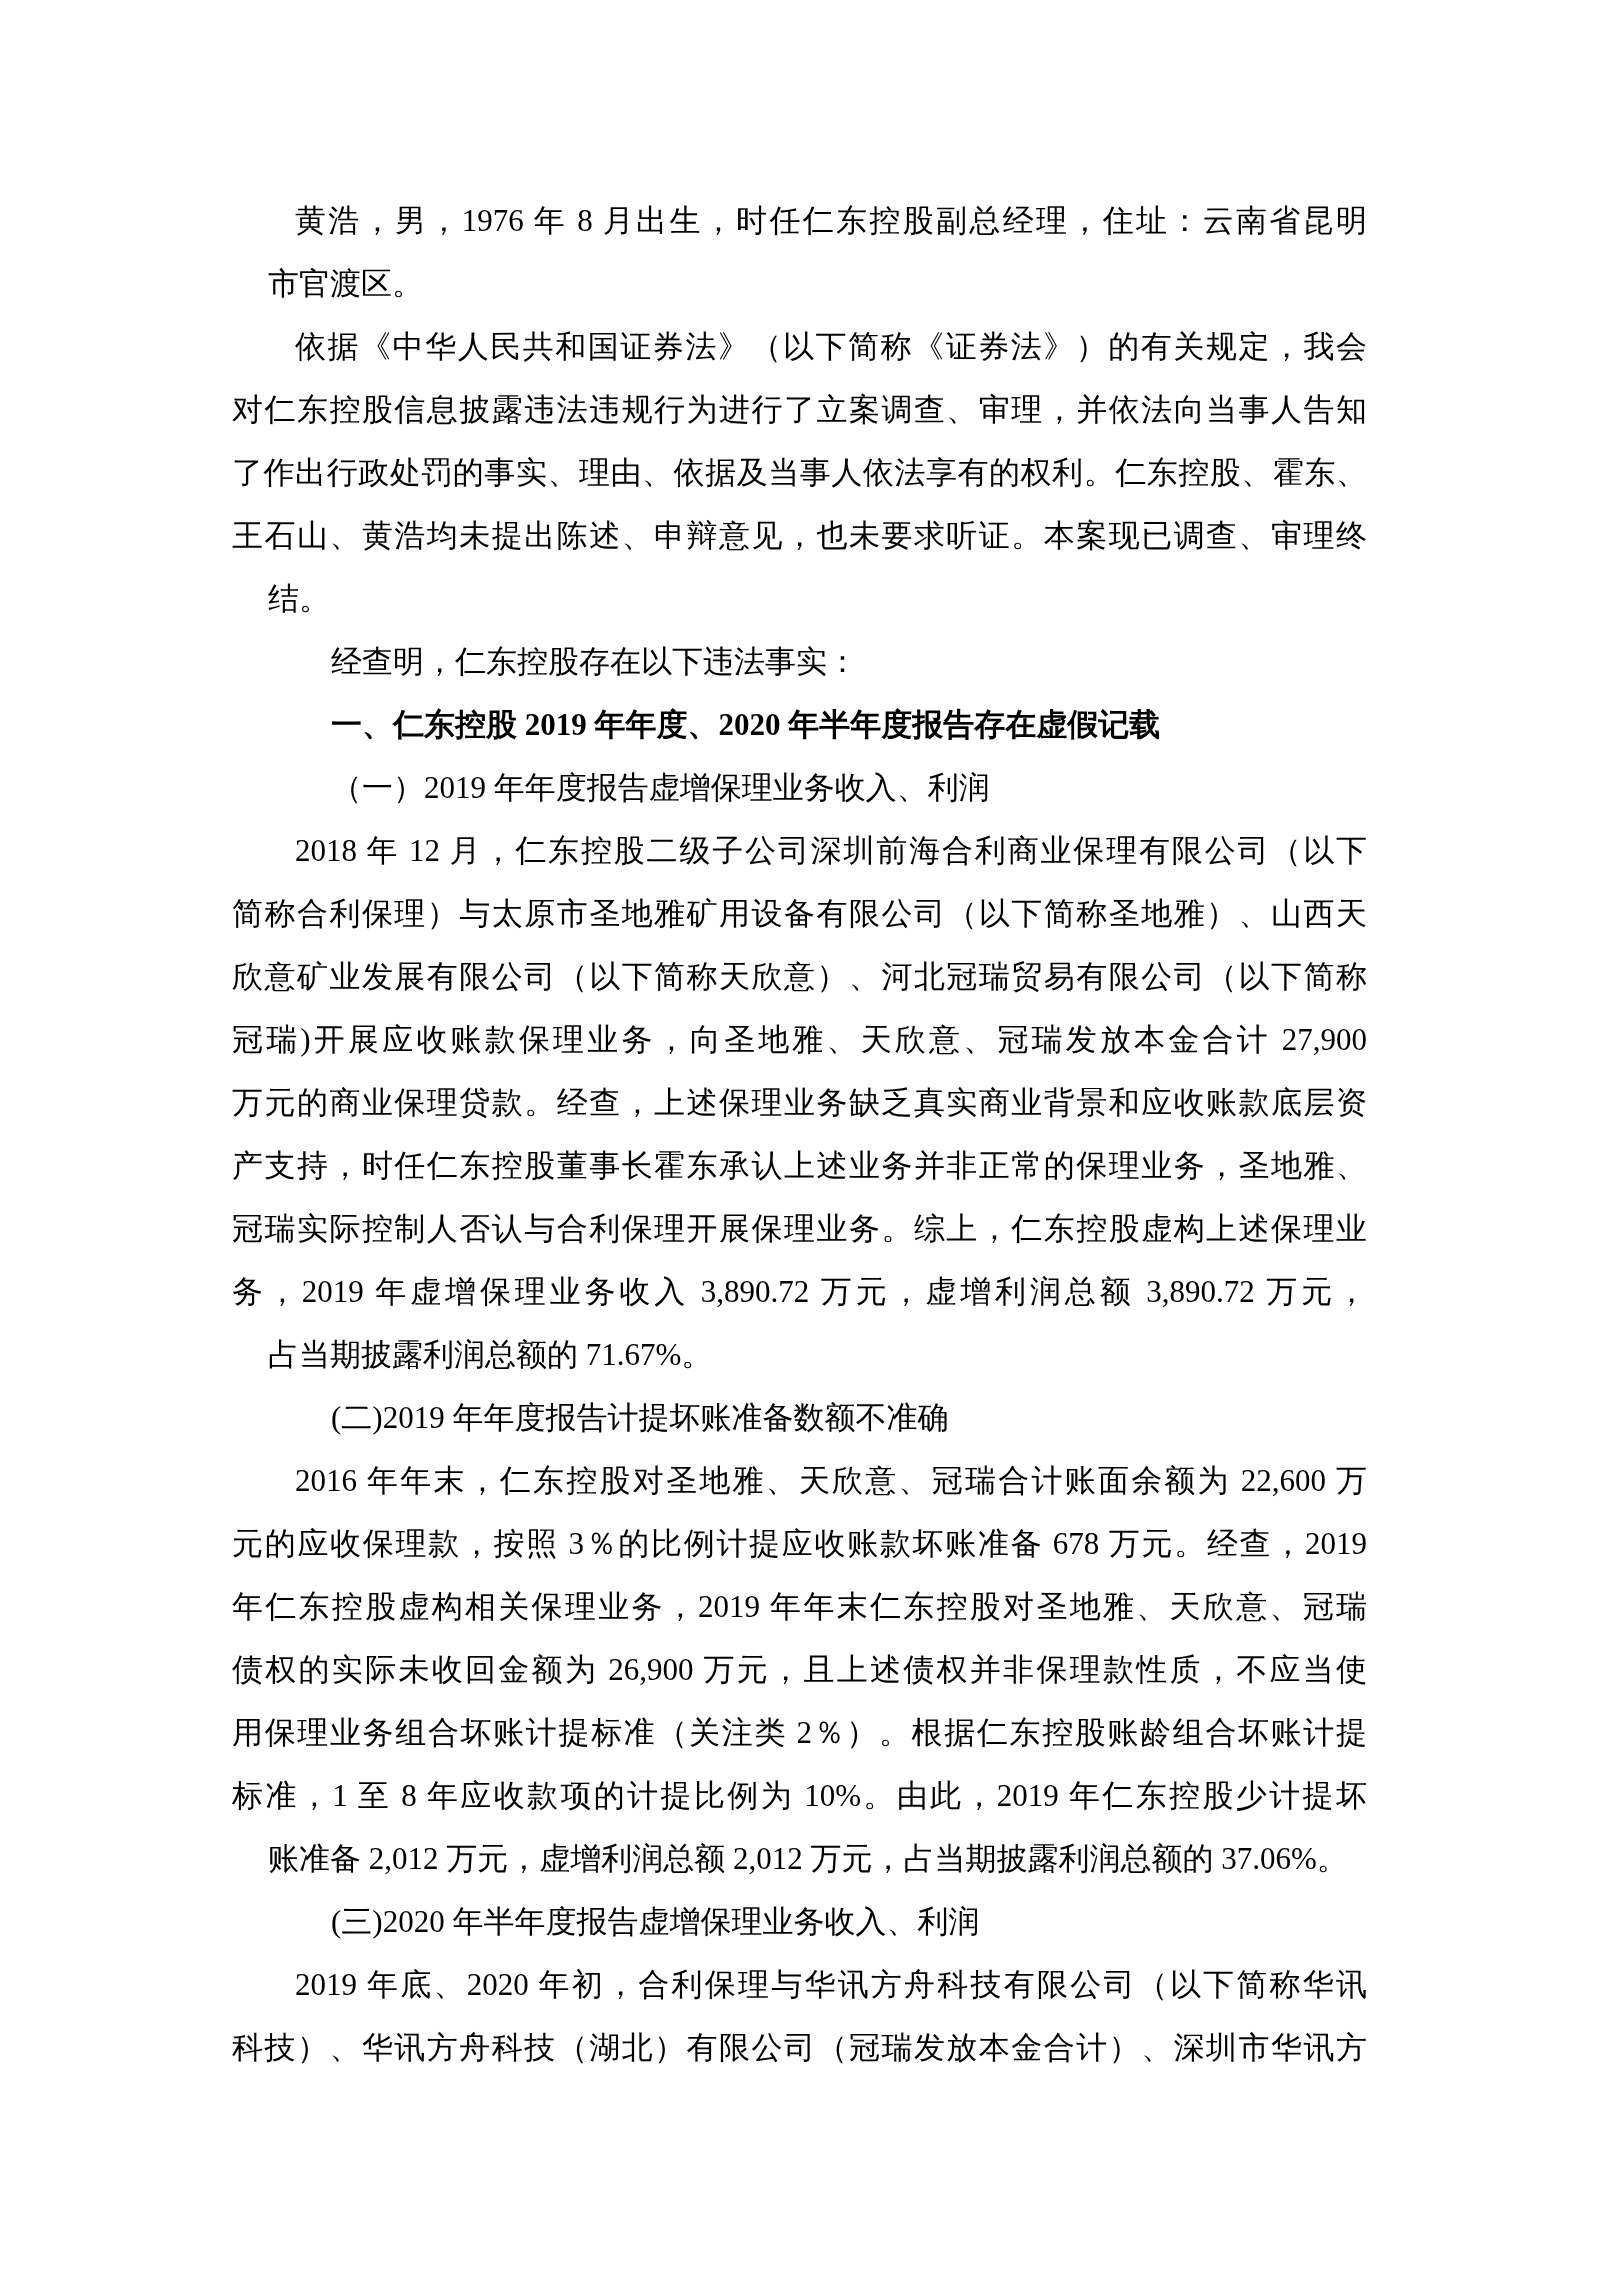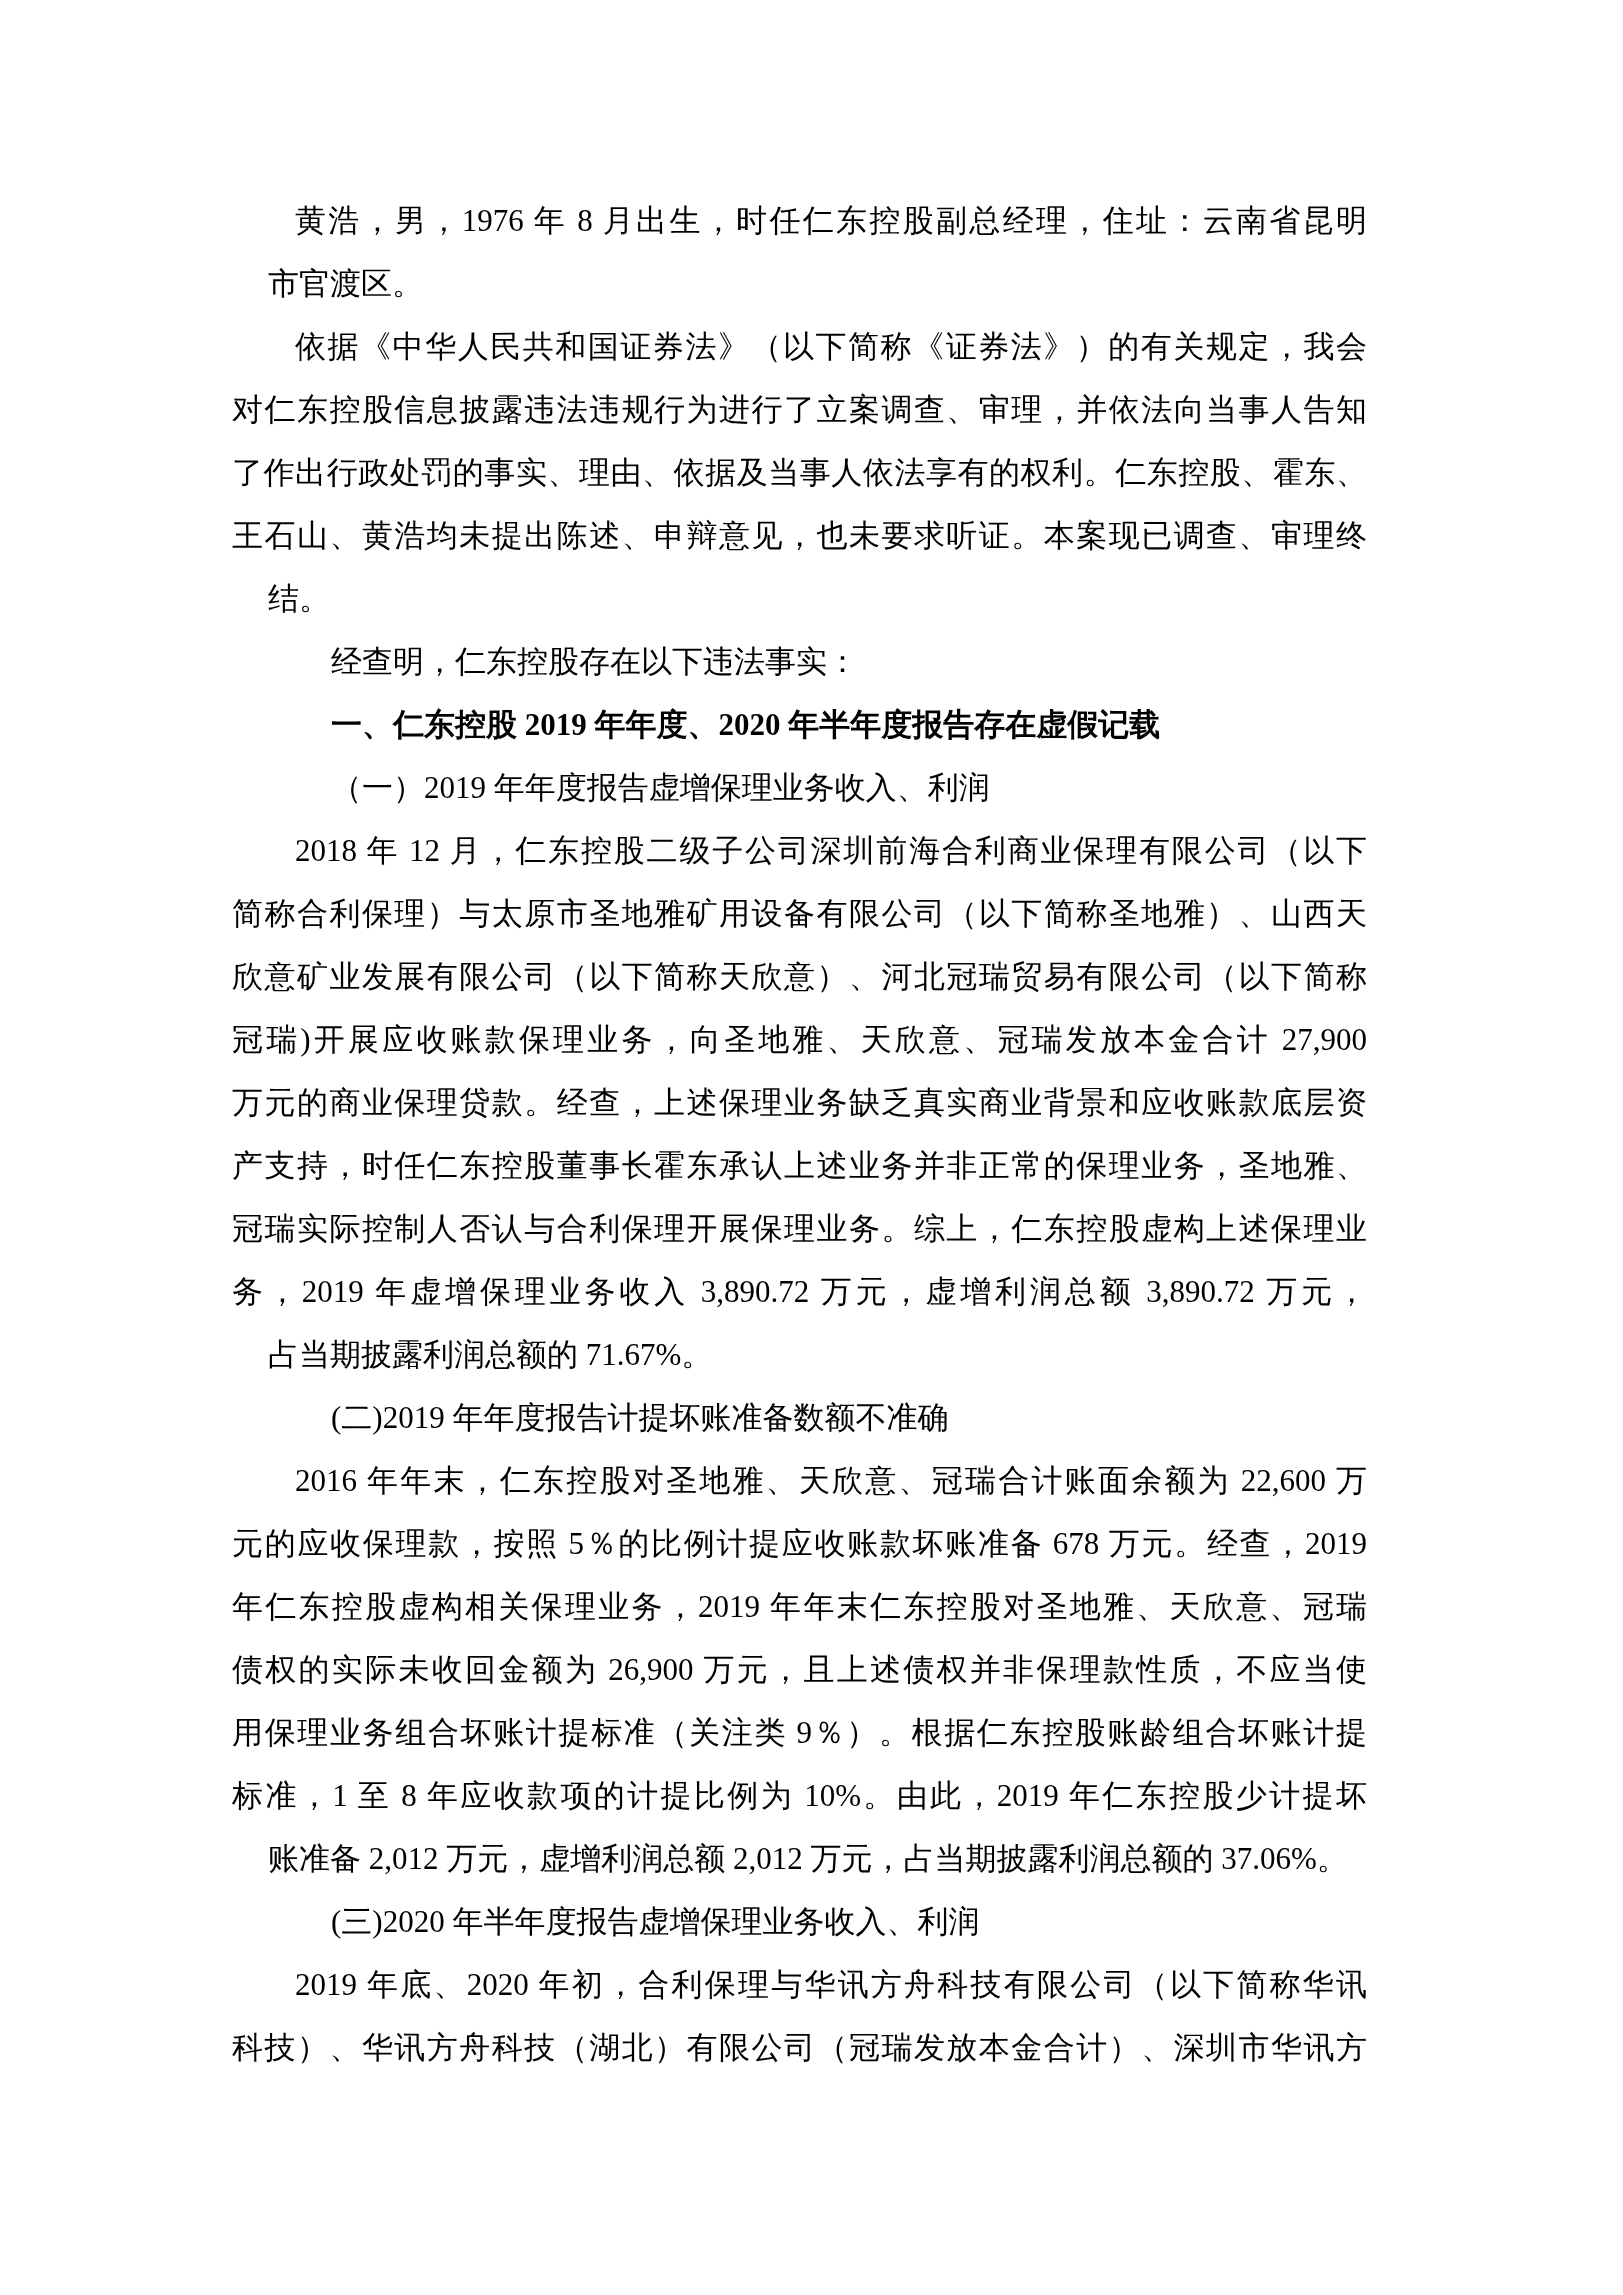--- a/index.html
+++ b/index.html
@@ -79,24 +79,24 @@
     <p class="line">冠瑞)开展应收账款保理业务，向圣地雅、天欣意、冠瑞发放本金合计 27,900</p>
     <p class="line">万元的商业保理贷款。经查，上述保理业务缺乏真实商业背景和应收账款底层资</p>
     <p class="line">产支持，时任仁东控股董事长霍东承认上述业务并非正常的保理业务，圣地雅、</p>
     <p class="line">冠瑞实际控制人否认与合利保理开展保理业务。综上，仁东控股虚构上述保理业</p>
     <p class="line">务，2019 年虚增保理业务收入 3,890.72 万元，虚增利润总额 3,890.72 万元，</p>
     <p class="line last">占当期披露利润总额的 71.67%。</p>
 
     <p class="line indent last">(二)2019 年年度报告计提坏账准备数额不准确</p>
 
     <p class="line indent">2016 年年末，仁东控股对圣地雅、天欣意、冠瑞合计账面余额为 22,600 万</p>
-    <p class="line">元的应收保理款，按照 5％的比例计提应收账款坏账准备 678 万元。经查，2019</p>
+    <p class="line">元的应收保理款，按照 3％的比例计提应收账款坏账准备 678 万元。经查，2019</p>
     <p class="line">年仁东控股虚构相关保理业务，2019 年年末仁东控股对圣地雅、天欣意、冠瑞</p>
     <p class="line">债权的实际未收回金额为 26,900 万元，且上述债权并非保理款性质，不应当使</p>
-    <p class="line">用保理业务组合坏账计提标准（关注类 9％）。根据仁东控股账龄组合坏账计提</p>
+    <p class="line">用保理业务组合坏账计提标准（关注类 2％）。根据仁东控股账龄组合坏账计提</p>
     <p class="line">标准，1 至 8 年应收款项的计提比例为 10%。由此，2019 年仁东控股少计提坏</p>
     <p class="line last">账准备 2,012 万元，虚增利润总额 2,012 万元，占当期披露利润总额的 37.06%。</p>
 
     <p class="line indent last">(三)2020 年半年度报告虚增保理业务收入、利润</p>
 
     <p class="line indent">2019 年底、2020 年初，合利保理与华讯方舟科技有限公司（以下简称华讯</p>
     <p class="line">科技）、华讯方舟科技（湖北）有限公司（冠瑞发放本金合计）、深圳市华讯方</p>
 
   </div>
 </div>

